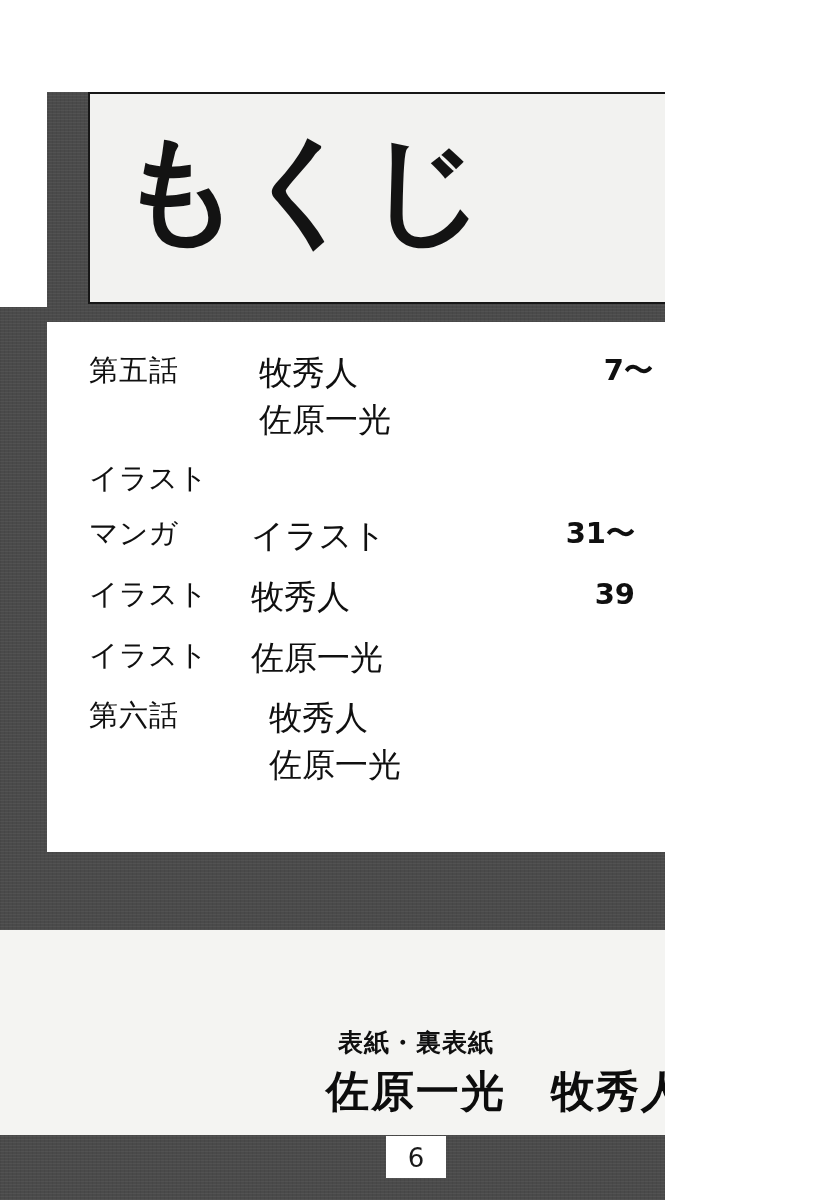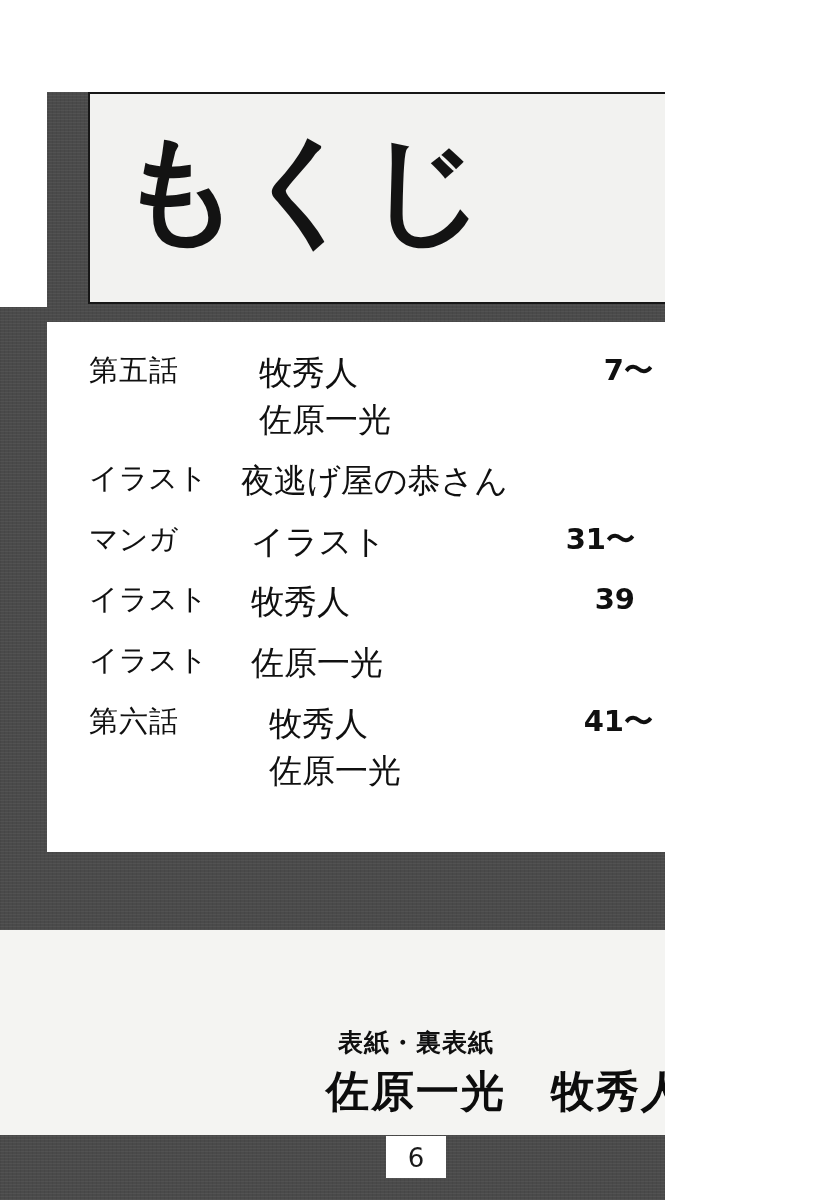--- a/index.html
+++ b/index.html
@@ -193,23 +193,20 @@
         <div class="toc-kind">第五話</div>
         <div class="toc-authors">
           <span>牧秀人</span>
           <span class="second">佐原一光</span>
         </div>
         <div class="toc-page">7〜</div>
       </div>
 
       <div class="toc-row r1">
         <div class="toc-kind">イラスト</div>
-        <div class="toc-authors">
-          <span>夜逃げ屋の恭さん</span>
-        </div>
       </div>
 
       <div class="toc-row r2">
         <div class="toc-kind">マンガ</div>
         <div class="toc-authors">
           <span>イラスト</span>
         </div>
         <div class="toc-page">31〜</div>
       </div>
 
@@ -227,21 +224,20 @@
           <span>佐原一光</span>
         </div>
       </div>
 
       <div class="toc-row r5">
         <div class="toc-kind">第六話</div>
         <div class="toc-authors">
           <span>牧秀人</span>
           <span class="second">佐原一光</span>
         </div>
-        <div class="toc-page">41〜</div>
       </div>
 
     </div>
   </div>
 
   <div class="credit-panel">
     <div class="credit-inner">
       <div class="credit-small">表紙・裏表紙</div>
       <div class="credit-big">佐原一光　牧秀人</div>
     </div>

